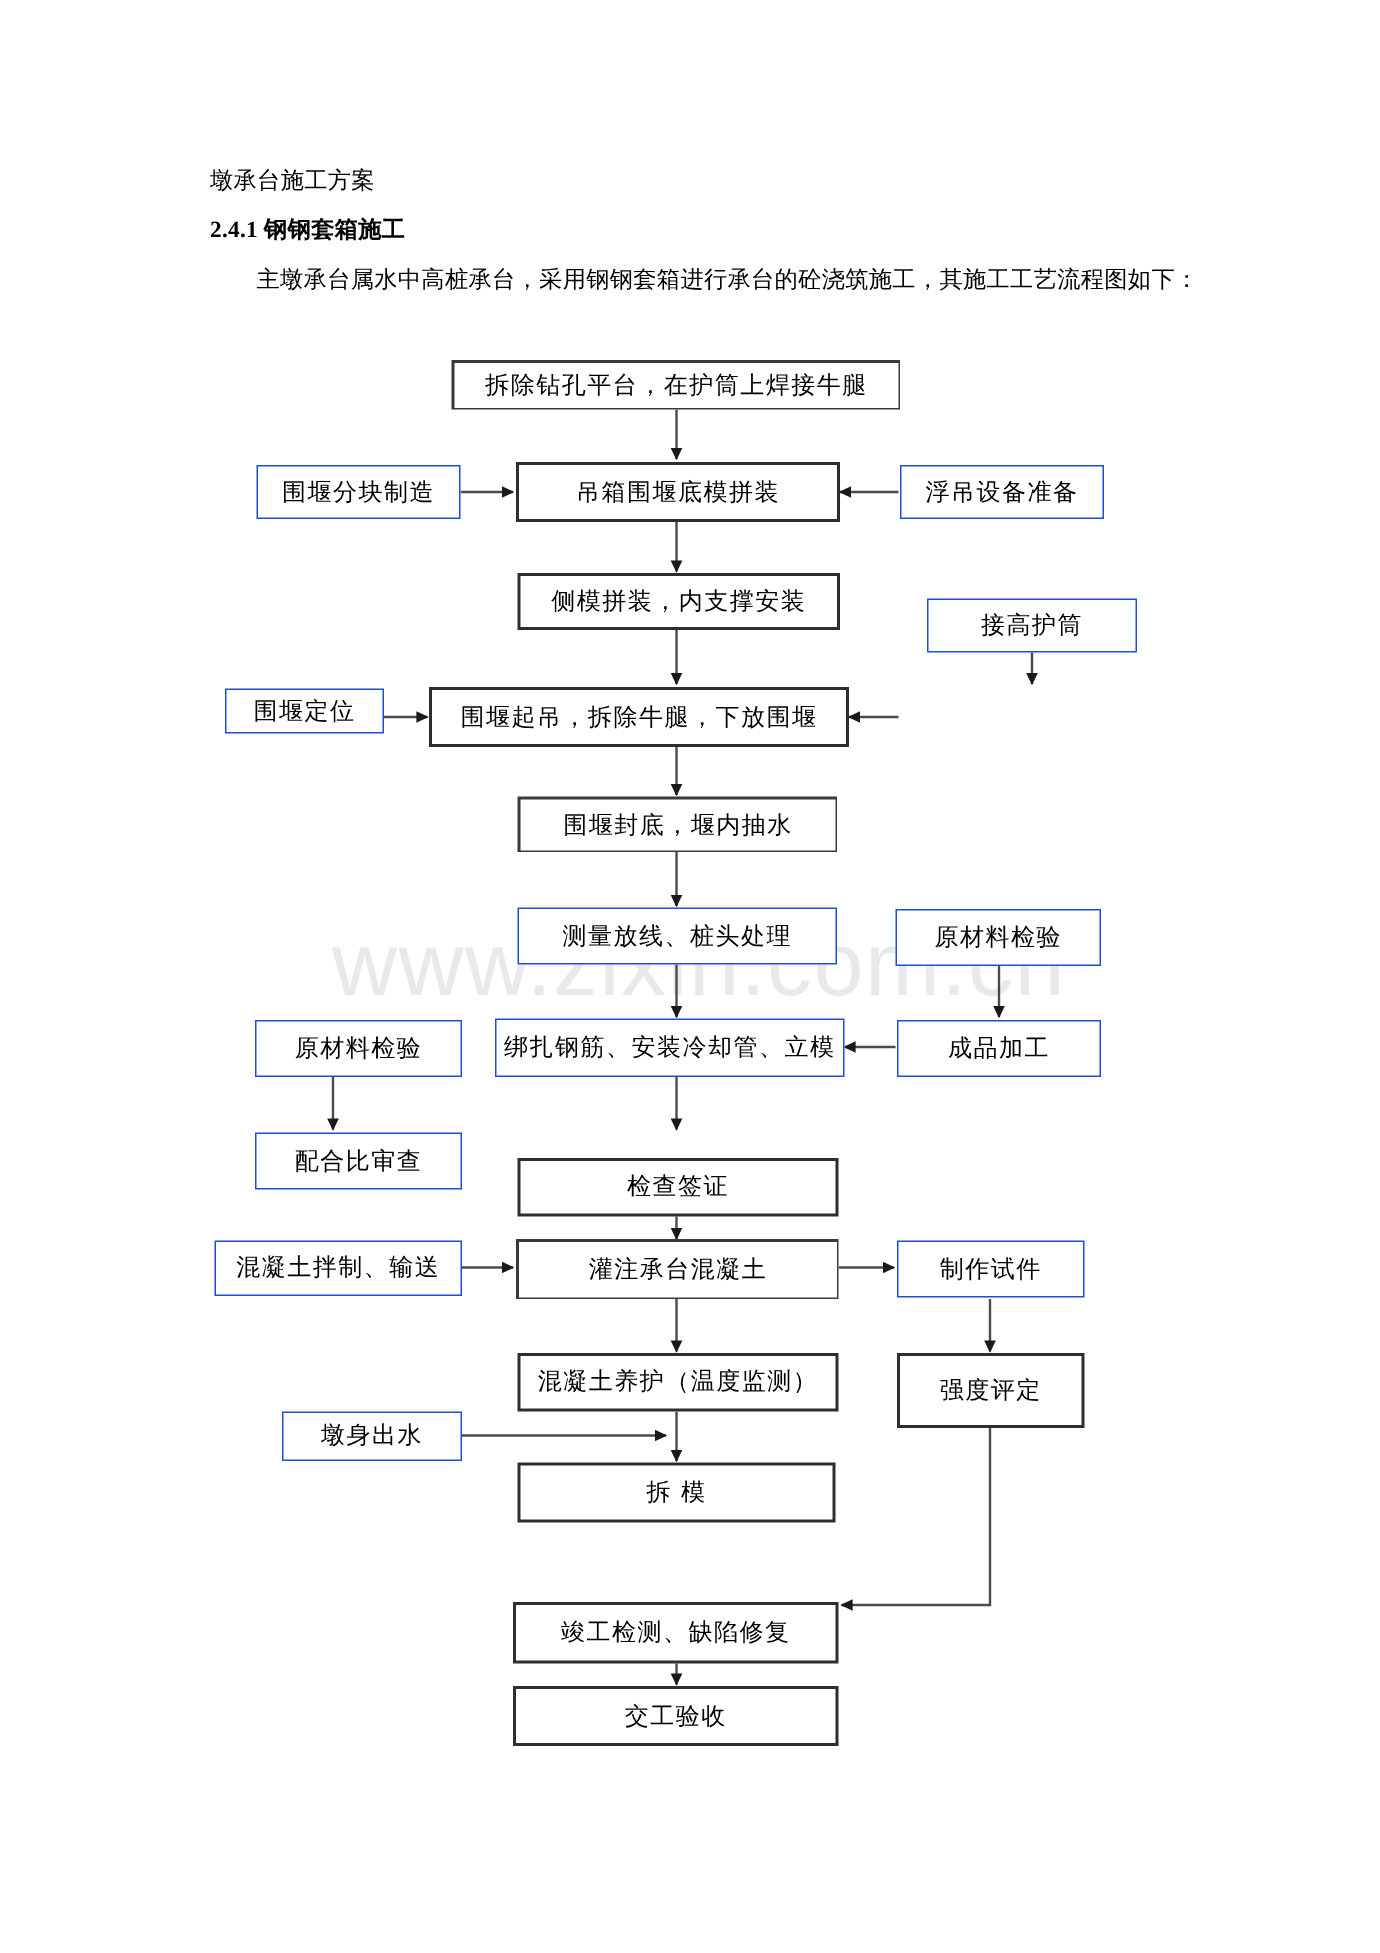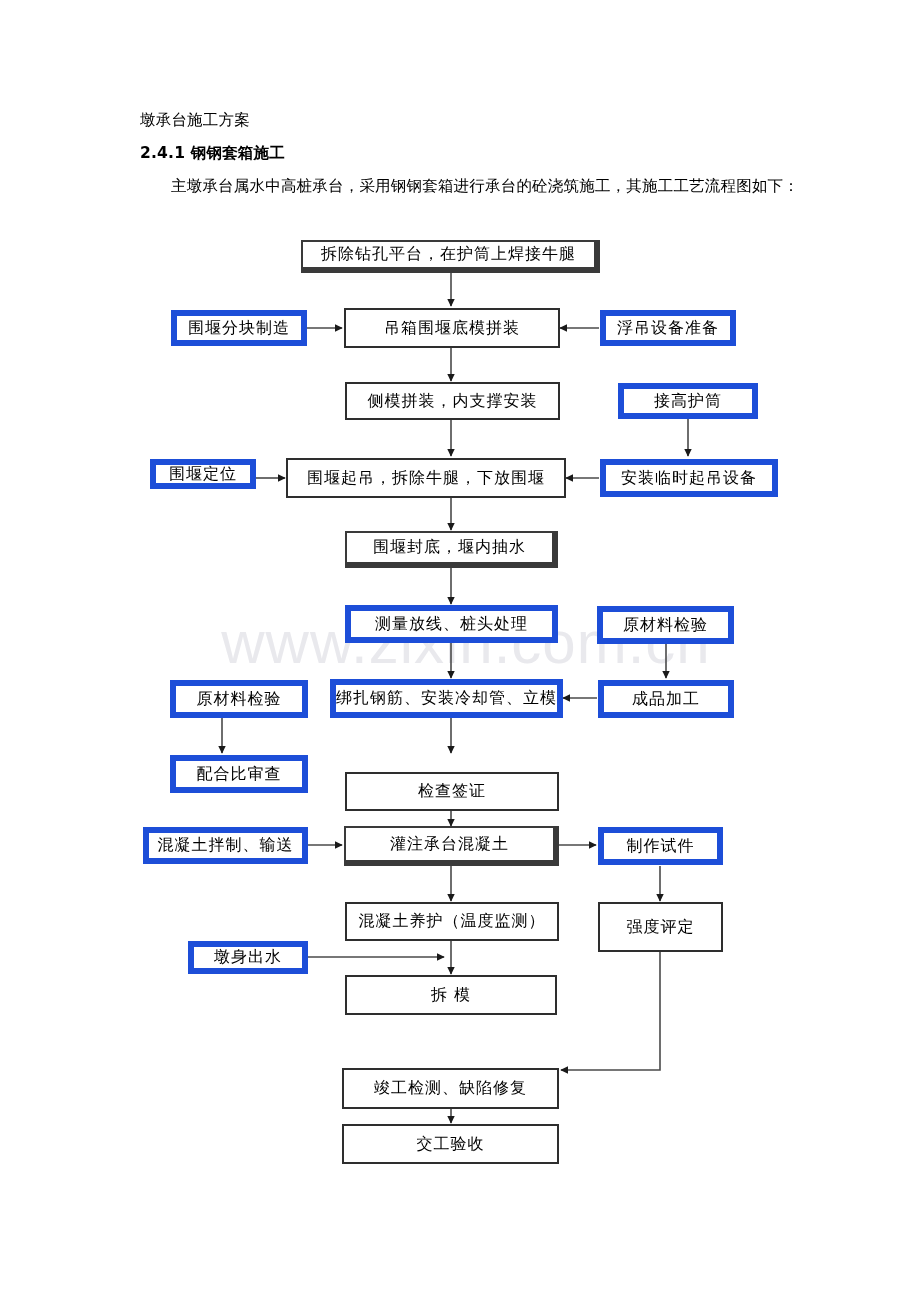--- a/index.html
+++ b/index.html
@@ -26,21 +26,21 @@
     position: absolute;
     left: 140px;
     top: 104px;
     width: 680px;
     color: #000000;
     font-size: 15.5px;
     line-height: 33px;
     letter-spacing: 0.2px;
   }
   .textblock .ln { white-space: pre-wrap; }
-  .textblock .bold { font-weight: bold; }
+  .textblock .bold { font-weight: bold; font-family: Liberation Serif, serif; }
   .textblock .indent { text-indent: 2em; }
 
   
   .watermark {
     position: absolute;
     left: 116px;
     top: 608px;
     width: 700px;
     text-align: center;
     font-size: 60px;
@@ -56,21 +56,21 @@
   #flow {
     position: absolute;
     left: 0;
     top: 0;
     width: 920px;
     height: 1302px;
   }
   .node {
     position: absolute;
     box-sizing: border-box;
-    border: 6px solid #1d4ed8;
+    border: 1px solid #1d4ed8;
     background: #ffffff;
     display: flex;
     align-items: center;
     justify-content: center;
     color: #000000;
     font-size: 16px;
     letter-spacing: 1px;
     white-space: nowrap;
     z-index: 3;
   }
@@ -180,33 +180,30 @@
     <div class="node heavy2" style="left:344px; top:308px; width:216px; height:40px;">
       <span class="lbl">吊箱围堰底模拼装</span>
     </div>
     <div class="node" style="left:600px; top:310px; width:136px; height:36px;">
       <span class="lbl">浮吊设备准备</span>
     </div>
 
     <div class="node heavy2" style="left:345px; top:382px; width:215px; height:38px;">
       <span class="lbl">侧模拼装，内支撑安装</span>
     </div>
-    <div class="node" style="left:618px; top:383px; width:140px; height:36px;">
+    <div class="node" style="left:618px; top:399px; width:140px; height:36px;">
       <span class="lbl">接高护筒</span>
     </div>
 
     <div class="node" style="left:150px; top:459px; width:106px; height:30px;">
       <span class="lbl">围堰定位</span>
     </div>
     <div class="node heavy2" style="left:286px; top:458px; width:280px; height:40px;">
       <span class="lbl">围堰起吊，拆除牛腿，下放围堰</span>
     </div>
-    <div class="node" style="left:600px; top:459px; width:178px; height:38px;">
-      <span class="lbl">安装临时起吊设备</span>
-    </div>
 
     <div class="node heavy" style="left:345px; top:531px; width:213px; height:37px;">
       <span class="lbl">围堰封底，堰内抽水</span>
     </div>
 
     <div class="node" style="left:345px; top:605px; width:213px; height:38px;">
       <span class="lbl">测量放线、桩头处理</span>
     </div>
     <div class="node" style="left:597px; top:606px; width:137px; height:38px;">
       <span class="lbl">原材料检验</span>

